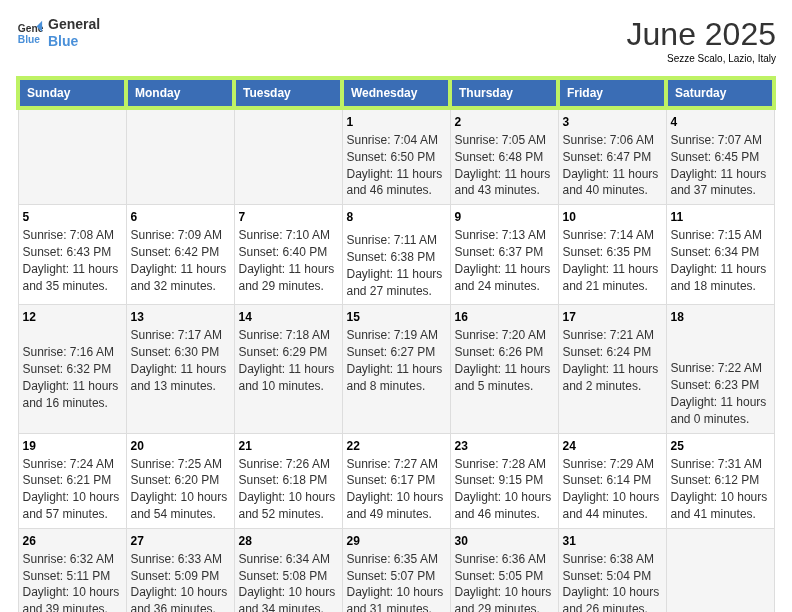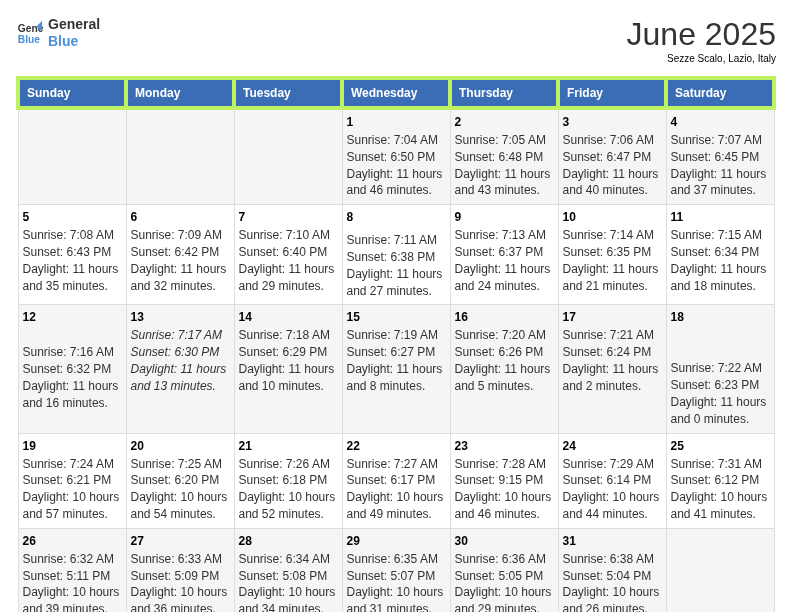--- a/index.html
+++ b/index.html
@@ -192,21 +192,21 @@
       </tr>
       <tr>
         <td>
           <div class="day-number">12</div>
           <div class="day-info" style="white-space: pre-line; margin-top: 20px;">Sunrise: 7:16 AM
 Sunset: 6:32 PM
 Daylight: 11 hours and 16 minutes.</div>
         </td>
         <td>
           <div class="day-number">13</div>
-          <div class="day-info" style="white-space: pre-line; font-style: italic;">Sunrise: 7:17 AM
+          <div class="day-info" style="white-space: pre-line;">Sunrise: 7:17 AM
 Sunset: 6:30 PM
 Daylight: 11 hours and 13 minutes.</div>
         </td>
         <td>
           <div class="day-number">14</div>
           <div class="day-info" style="white-space: pre-line;">Sunrise: 7:18 AM
 Sunset: 6:29 PM
 Daylight: 11 hours and 10 minutes.</div>
         </td>
         <td>

